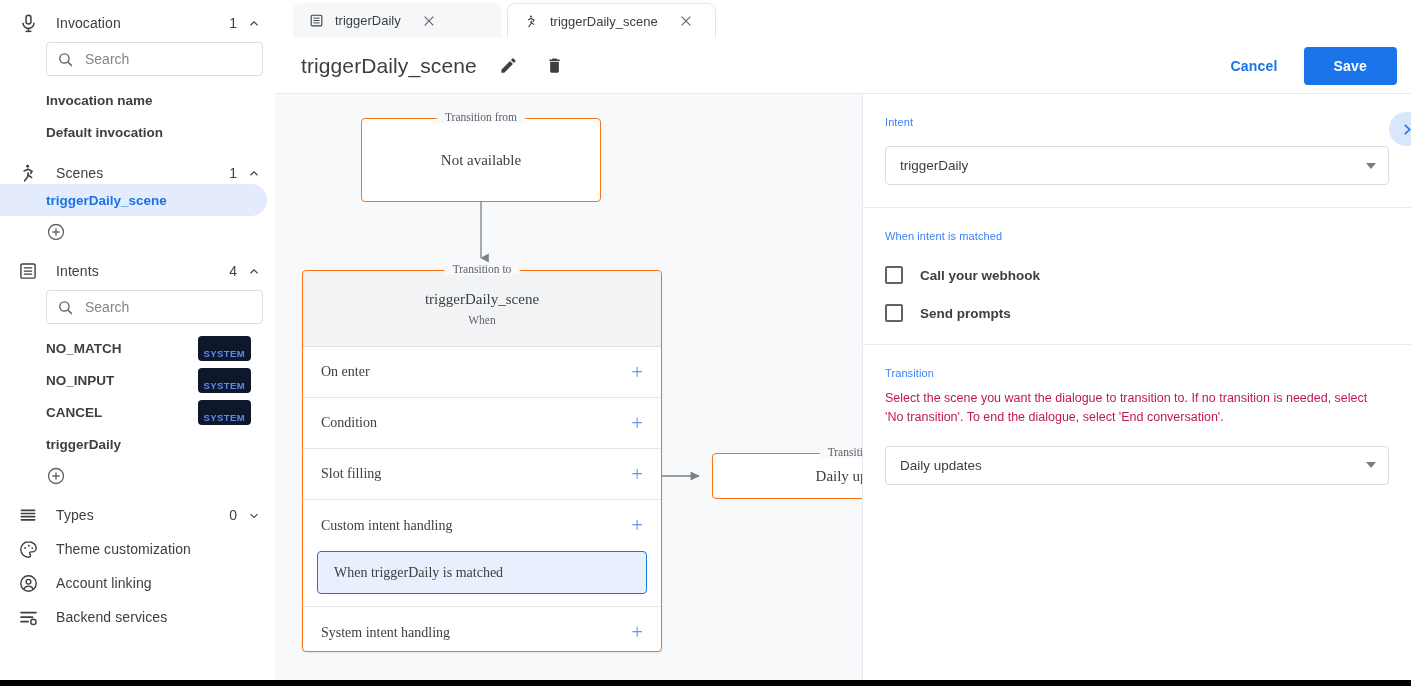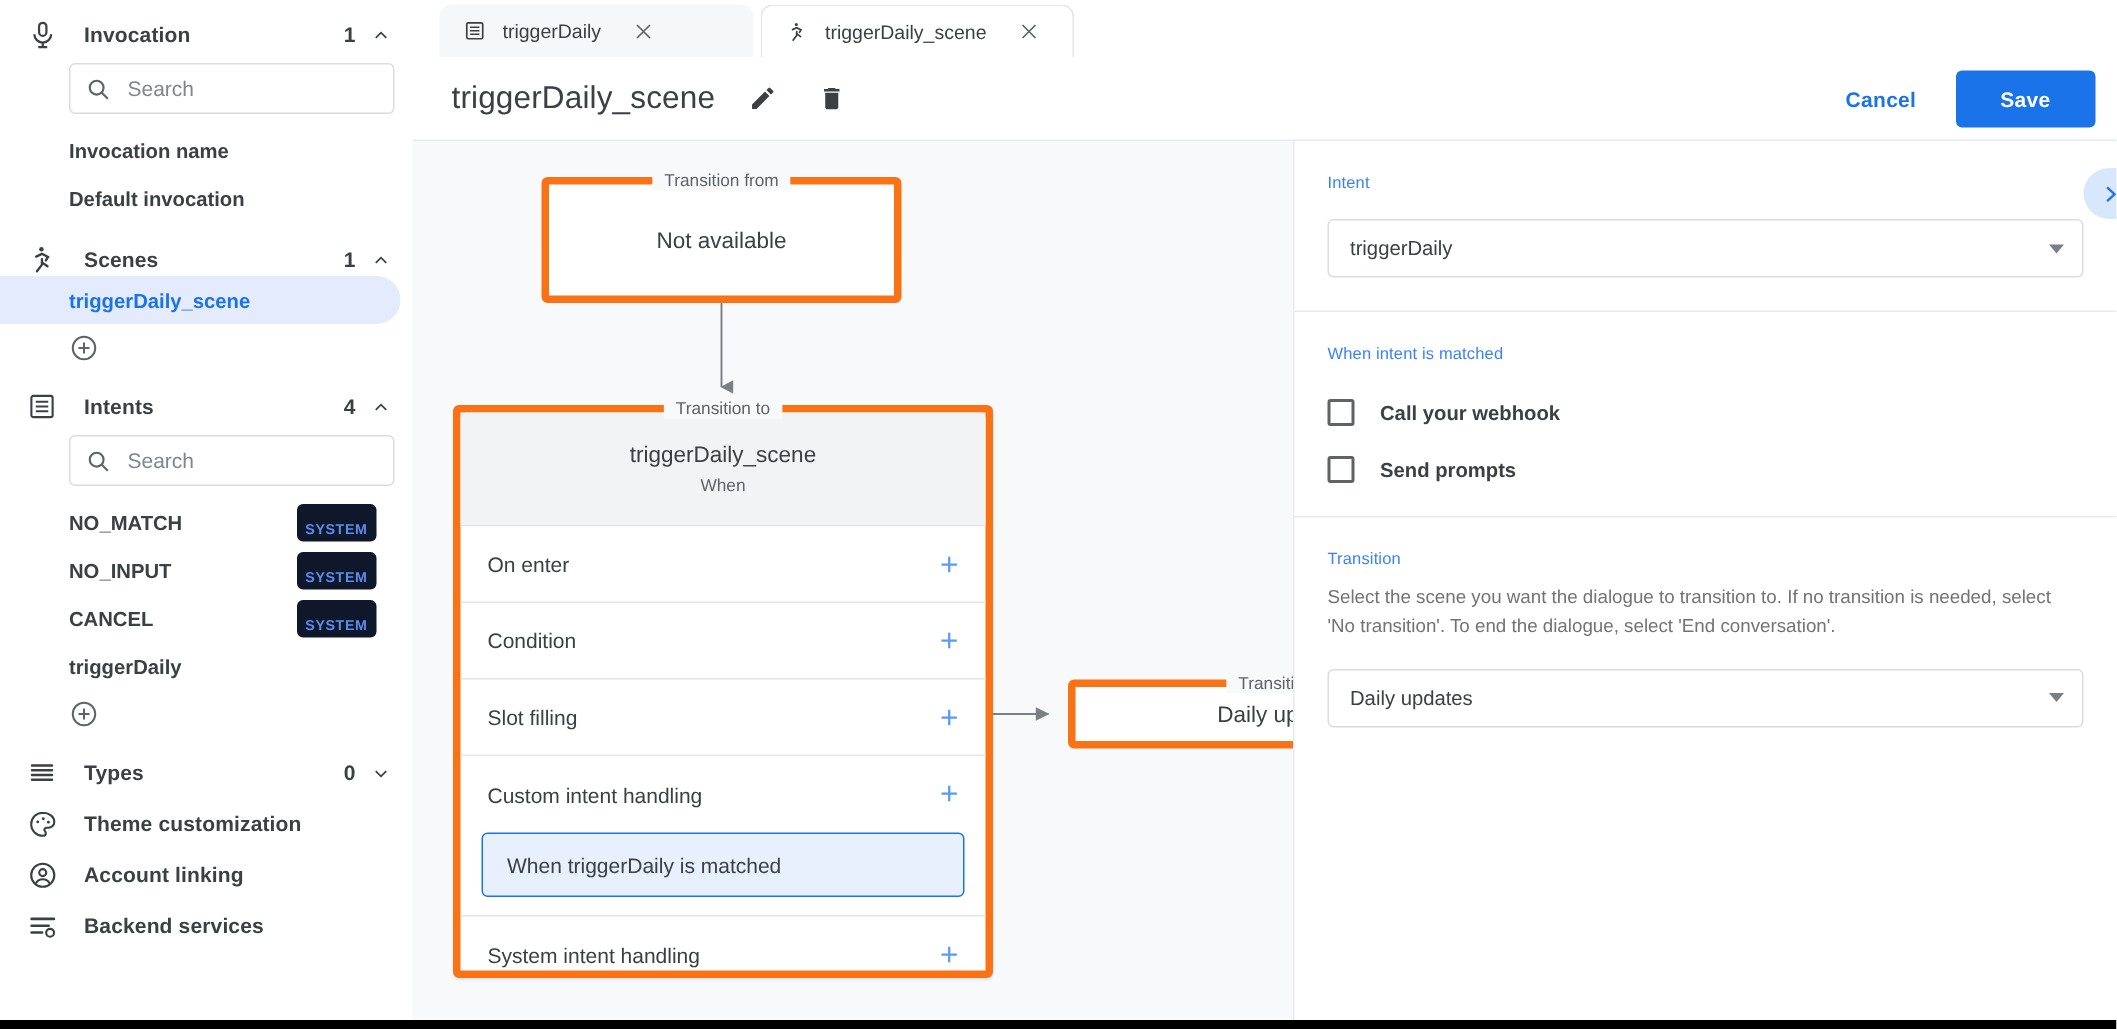--- a/index.html
+++ b/index.html
@@ -11,21 +11,21 @@
   }
   #app { position: relative; width: 1411px; height: 686px; background:#fff; }
 
   
   .sidebar {
     position: absolute; left: 0; top: 0; width: 275px; height: 680px;
     background: #ffffff; overflow: hidden;
   }
   .nav-row {
     display: flex; align-items: center; height: 34px;
-    padding: 12px 14px 0 16px; cursor: pointer; font-weight: bold;
+    padding: 12px 14px 0 16px; cursor: pointer;
   }
   .nav-row .nav-ico {
     width: 24px; height: 24px; flex: 0 0 24px;
     display: flex; align-items: center; justify-content: center;
     color: #3c4043;
   }
   .nav-row .nav-label {
     flex: 1 1 auto; margin-left: 16px;
     font-size: 14px; color: #3c4043; letter-spacing: .1px;
   }
@@ -106,22 +106,23 @@
   }
 
   
   .canvas {
     position: absolute; left: 275px; top: 94px; width: 587px; height: 586px;
     background: #f7f9fb; overflow: hidden;
   }
   .canvas-inner { position: absolute; left: 0; top: 0; width: 900px; height: 586px; }
 
   .fieldset {
-    position: absolute; border: 5px solid #f97316; border-radius: 4px;
+    position: absolute; border: 1px solid #f97316; border-radius: 4px;
     background: #fff;
+    font-family: Liberation Serif, serif;
   }
   .fieldset > .legend {
     position: absolute; top: -8px; left: 50%; transform: translateX(-50%);
     background: #f7f9fb; padding: 0 8px; font-size: 11.5px; color: #5f6368;
     white-space: nowrap;
   }
 
   #node-from { left: 86px; top: 24px; width: 240px; height: 84px; }
   #node-from .nf-text {
     position:absolute; left:0; right:0; top:0; bottom:0;
@@ -168,21 +169,21 @@
   svg.wires { position: absolute; left:0; top:0; width: 900px; height: 586px; pointer-events:none; }
 
   
   .rpanel {
     position: absolute; left: 862px; top: 94px; width: 549px; height: 586px;
     background: #ffffff; border-left: 1px solid #e8eaed;
   }
   .rsection { padding: 22px 22px 22px 22px; border-bottom: 1px solid #e8eaed; }
   .rsection.nb { border-bottom: none; }
   .rtitle { font-size: 11px; color: #3b82f6; letter-spacing: .1px; }
-  .rdesc { font-size: 12.5px; color: #737373; line-height: 1.55; margin-top: 10px; }
+  .rdesc { font-size: 12.5px; color: #be185d; line-height: 1.55; margin-top: 10px; }
   .select {
     margin-top: 18px; height: 39px; border: 1px solid #dadce0; border-radius: 4px;
     display: flex; align-items: center; padding: 0 12px 0 14px; background:#fff; cursor:pointer;
   }
   .select .sel-val { flex:1 1 auto; font-size: 13.5px; color: #3c4043; }
   .select .caret {
     width:0;height:0;border-left:5px solid transparent;border-right:5px solid transparent;
     border-top:6px solid #7a7f85;
   }
   .cbrow { display:flex; align-items:center; margin-top: 20px; cursor:pointer; }

